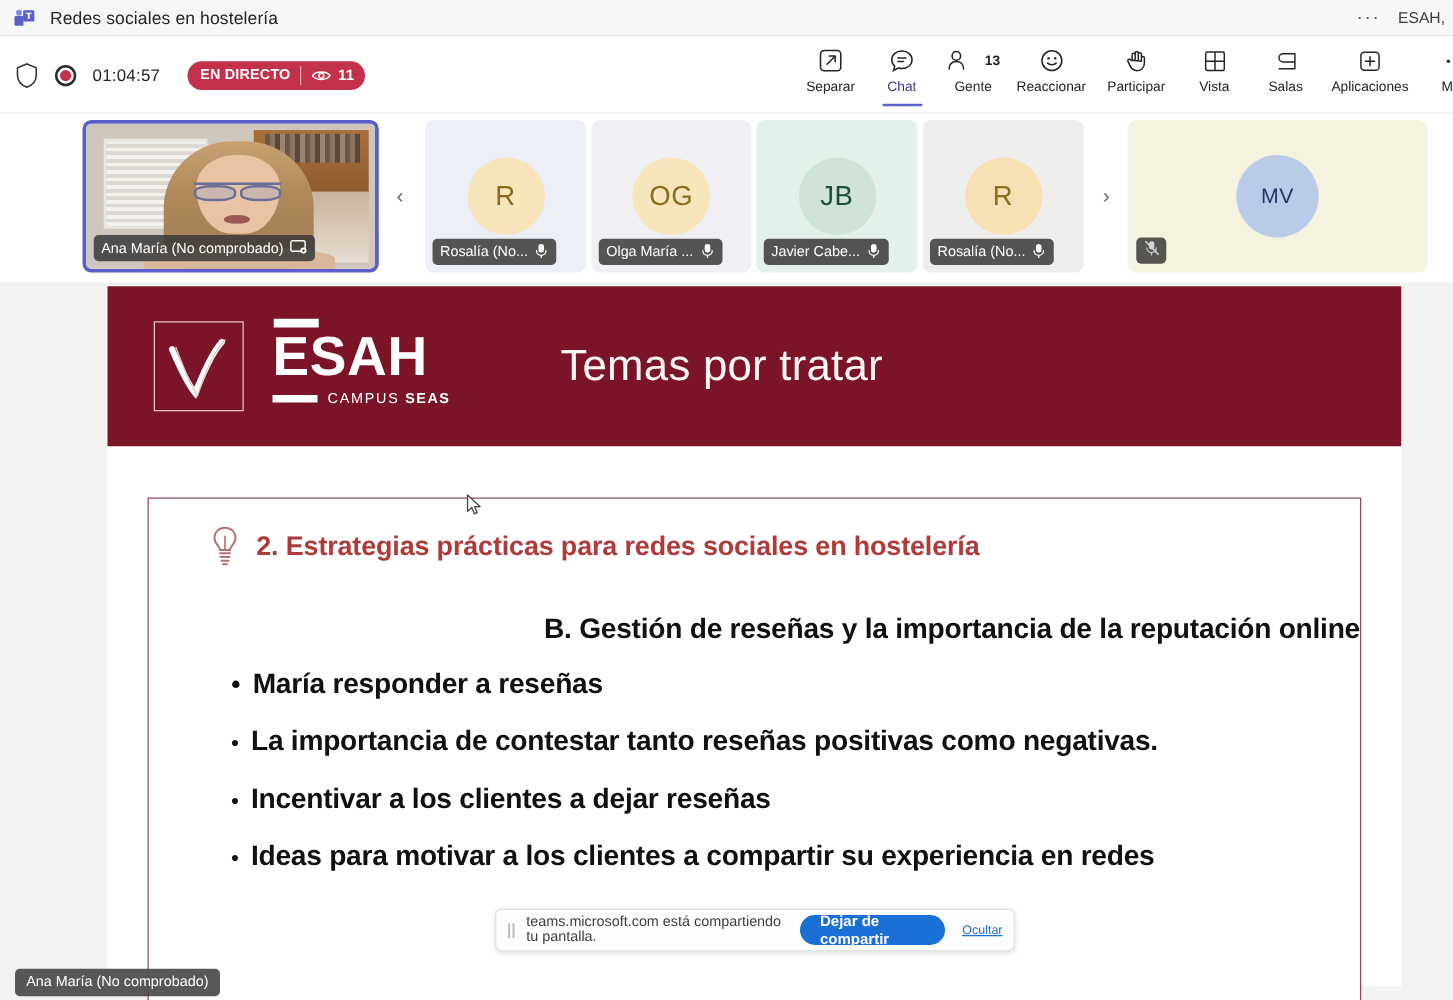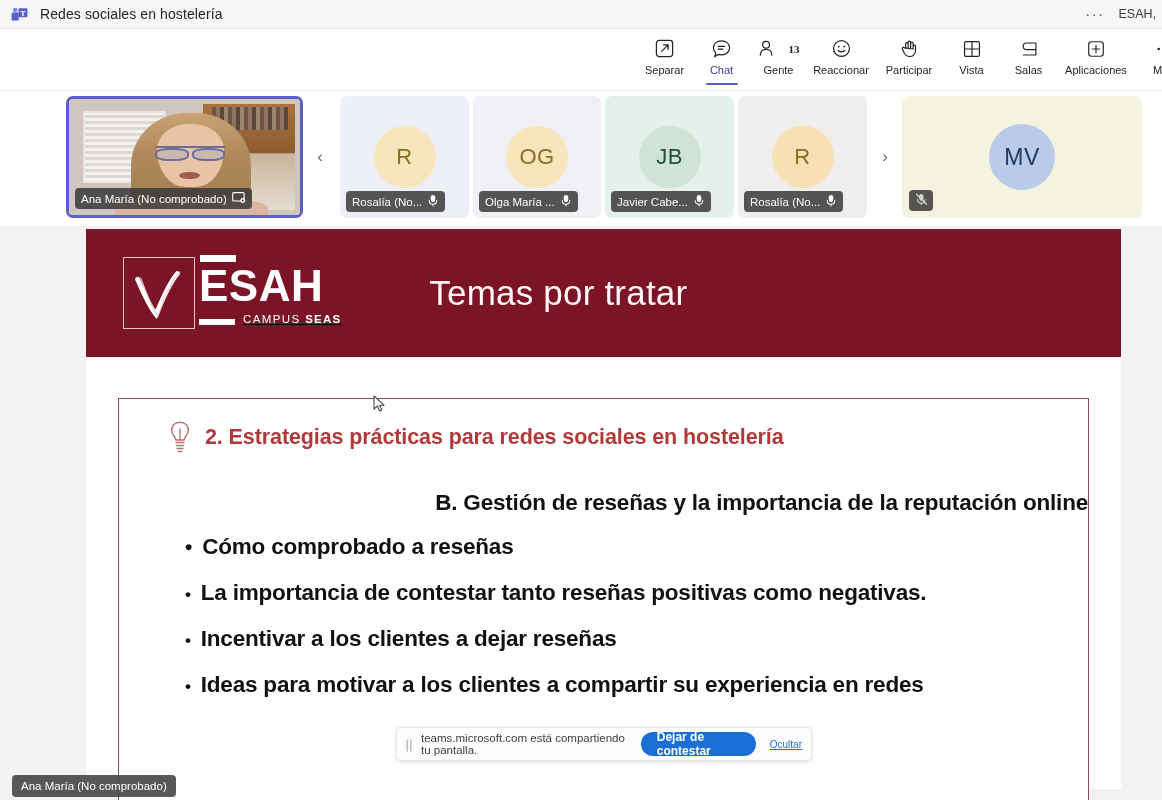--- a/index.html
+++ b/index.html
@@ -52,21 +52,21 @@
   }
   .tool-btn .ic { height: 25px; display:flex; align-items:center; justify-content:center; position: relative; }
   .tool-btn .lb { font-size: 11px; color: #242424; margin-top: 3px; white-space: nowrap; }
   .tool-btn.wide { width: 68px; }
   .tool-btn.apps { width: 78px; }
   .tool-btn.active .lb { color: #3c3c94; }
   .tool-btn .underline {
     position: absolute; bottom: 2px; left: 50%; transform: translateX(-50%);
     width: 32px; height: 2.5px; background: #5b5fc7; border-radius: 2px;
   }
-  .badge-n { font-size: 11px; font-weight: bold; color: #242424; margin-left: 12px; font-family: Liberation Serif, serif; }
+  .badge-n { font-size: 11px; font-weight: bold; color: #242424; margin-left: 12px; }
 
   
   .roster { position: absolute; top: 91px; left: 0; width: 1162px; height: 135px; background: #fff; }
   .tile {
     position: absolute; top: 5px; height: 122px; border-radius: 7px; overflow: hidden;
   }
   .tile.active { border: 3px solid #5b5fc7; }
   .tile .namebar {
     position: absolute; left: 6px; bottom: 6px; height: 21px; background: rgba(59,58,57,.86);
     border-radius: 4px; display: flex; align-items: center; padding: 0 6px; gap: 5px;
@@ -142,29 +142,29 @@
     background: #fff;
   }
   .slide-header {
     position: absolute; left: 0; top: 0; width: 100%; height: 128px;
     background: #7B1427; display: flex; align-items: center;
   }
   .logo { margin-left: 37px; display: flex; align-items: center; }
   .logo-mark {
     width: 72px; height: 72px; border: 1.5px solid #e5c3c9; position: relative;
   }
-  .logo-word { margin-left: 4px; text-decoration: underline; }
+  .logo-word { margin-left: 23px; }
   .logo-esah {
     font-size: 44px; font-weight: bold; color: #fff; letter-spacing: .5px; line-height: 44px;
     position: relative; display: inline-block; padding-top: 3px;
   }
   .logo-bar-top {
     position: absolute; left: 1px; top: -6px; width: 36px; height: 7px; background: #fff;
   }
-  .logo-sub { margin-top: 5px; display: flex; align-items: flex-end; }
+  .logo-sub { margin-top: 5px; display: flex; align-items: center; }
   .logo-bar-bot { width: 36px; height: 6px; background: #fff; margin-right: 8px; }
   .logo-campus { font-size: 11.5px; color: #fff; letter-spacing: 1.4px; }
   .logo-campus b { letter-spacing: 1.2px; }
   .slide-title {
     margin-left: 88px; font-size: 35px; color: #fdf6f5; font-weight: normal; letter-spacing: .2px;
   }
 
   .content-box {
     position: absolute; left: 32px; top: 169px; width: 971px; height: 464px;
     border: 1.6px solid #8e4a55; background: #fff; overflow: hidden;
@@ -221,20 +221,42 @@
     </svg>
   </span>
   <span class="tb-title">Redes sociales en hostelería</span>
   <span class="tb-right">
     <span class="tb-dots">···</span>
     <span class="tb-org">ESAH,</span>
   </span>
 </div>
 
 <div class="toolbar">
+  <div class="tool-left">
+    <span class="shield">
+      <svg viewBox="0 0 19 21" width="19" height="21">
+        <path d="M9.5 1.2 L17 4.2 V10 c0 5.4 -3.6 8.4 -7.5 9.7 C5.6 18.4 2 15.4 2 10 V4.2 Z" fill="none" stroke="#3b3a39" stroke-width="1.3"></path>
+      </svg>
+    </span>
+    <span class="recdot">
+        <i></i>
+      </span>
+    <span class="timer">01:04:57</span>
+    <span class="live">
+      <span>EN DIRECTO</span>
+      <span class="sep"></span>
+      <span class="eye">
+        <svg viewBox="0 0 16 11" width="16" height="11">
+          <path d="M1 5.5 C3.5 1.5 12.5 1.5 15 5.5 C12.5 9.5 3.5 9.5 1 5.5 Z" fill="none" stroke="#fff" stroke-width="1.2"></path>
+          <circle cx="8" cy="5.5" r="2" fill="none" stroke="#fff" stroke-width="1.2"></circle>
+        </svg>
+      </span>
+      <span class="cnt">11</span>
+    </span>
+  </div>
 
   <div class="tool-center">
 
     <div class="tool-btn">
       <span class="ic">
         <svg viewBox="0 0 22 22" width="21" height="21">
           <rect x="2.5" y="2.5" width="17" height="17" rx="3" fill="none" stroke="#242424" stroke-width="1.3"></rect>
           <path d="M8 14 L14.5 7.5 M10 7.2 H14.8 V12" fill="none" stroke="#242424" stroke-width="1.3" stroke-linecap="round"></path>
         </svg>
       </span>
@@ -417,21 +439,21 @@
         </svg>
       </span>
     </div>
   </div>
 
   <div class="rost-arrow" style="left:872px;">
     <span>›</span>
   </div>
 
   <div class="tile" style="left:902px; width:240px; background:#f3f3df;">
-    <div class="avatar" style="background:#B9CBE8; color:#1f3864; width:66px; height:66px; font-size:23px;justify-content:center;">
+    <div class="avatar" style="background:#B9CBE8; color:#1f3864; width:66px; height:66px; font-size:17px;justify-content:center;">
       <span>MV</span>
     </div>
     <div class="mic-badge">
       <span>
         <svg viewBox="0 0 15 15" width="13" height="13">
           <rect x="4.8" y="1.2" width="5" height="7.6" rx="2.5" fill="#d6d4d2"></rect>
           <path d="M2.9 7.4 c0 2.5 2 4.2 4.3 4.2 c2.3 0 4.3 -1.7 4.3 -4.2 M7.2 11.6 V13.6" fill="none" stroke="#d6d4d2" stroke-width="1.2" stroke-linecap="round"></path>
           <path d="M1.8 1.4 L13.2 13" stroke="#d6d4d2" stroke-width="1.5" stroke-linecap="round"></path>
         </svg>
       </span>
@@ -477,21 +499,21 @@
           </svg>
         </span>
         <span class="sec-head-txt">2. Estrategias prácticas para redes sociales en hostelería</span>
       </div>
 
       <div class="subhead">B. Gestión de reseñas y la importancia de la reputación online</div>
 
       <ul class="bullets">
         <li>
             <span class="dot">•</span>
-            <span>Cómo comprobado a reseñas</span>
+            <span>María responder a reseñas</span>
           </li>
         <li>
             <span class="dot">•</span>
             <span>La importancia de contestar tanto reseñas positivas como negativas.</span>
           </li>
         <li>
             <span class="dot">•</span>
             <span>Incentivar a los clientes a dejar reseñas</span>
           </li>
         <li>
@@ -505,21 +527,21 @@
 </div>
 
 <div class="sharebar">
   <span class="grip">
     <svg viewBox="0 0 7 13" width="7" height="13">
       <rect x="0.5" y="0.5" width="1.6" height="12" fill="#b9bcc0"></rect>
       <rect x="4" y="0.5" width="1.6" height="12" fill="#b9bcc0"></rect>
     </svg>
   </span>
   <span class="msg">teams.microsoft.com está compartiendo tu pantalla.</span>
-  <span class="btn-stop">Dejar de contestar</span>
+  <span class="btn-stop">Dejar de compartir</span>
   <span class="lnk-hide">Ocultar</span>
 </div>
 
 <div class="tooltip">Ana María (No comprobado)</div>
 
 <span class="cursor">
   <svg viewBox="0 0 13 18" width="13" height="18">
     <path d="M1 1 L1 14.2 L4.4 11 L6.6 16 L8.8 15 L6.7 10.4 L11 10.2 Z" fill="#ffffff" stroke="#4a4a4a" stroke-width="1.1" stroke-linejoin="round"></path>
   </svg>
 </span>

